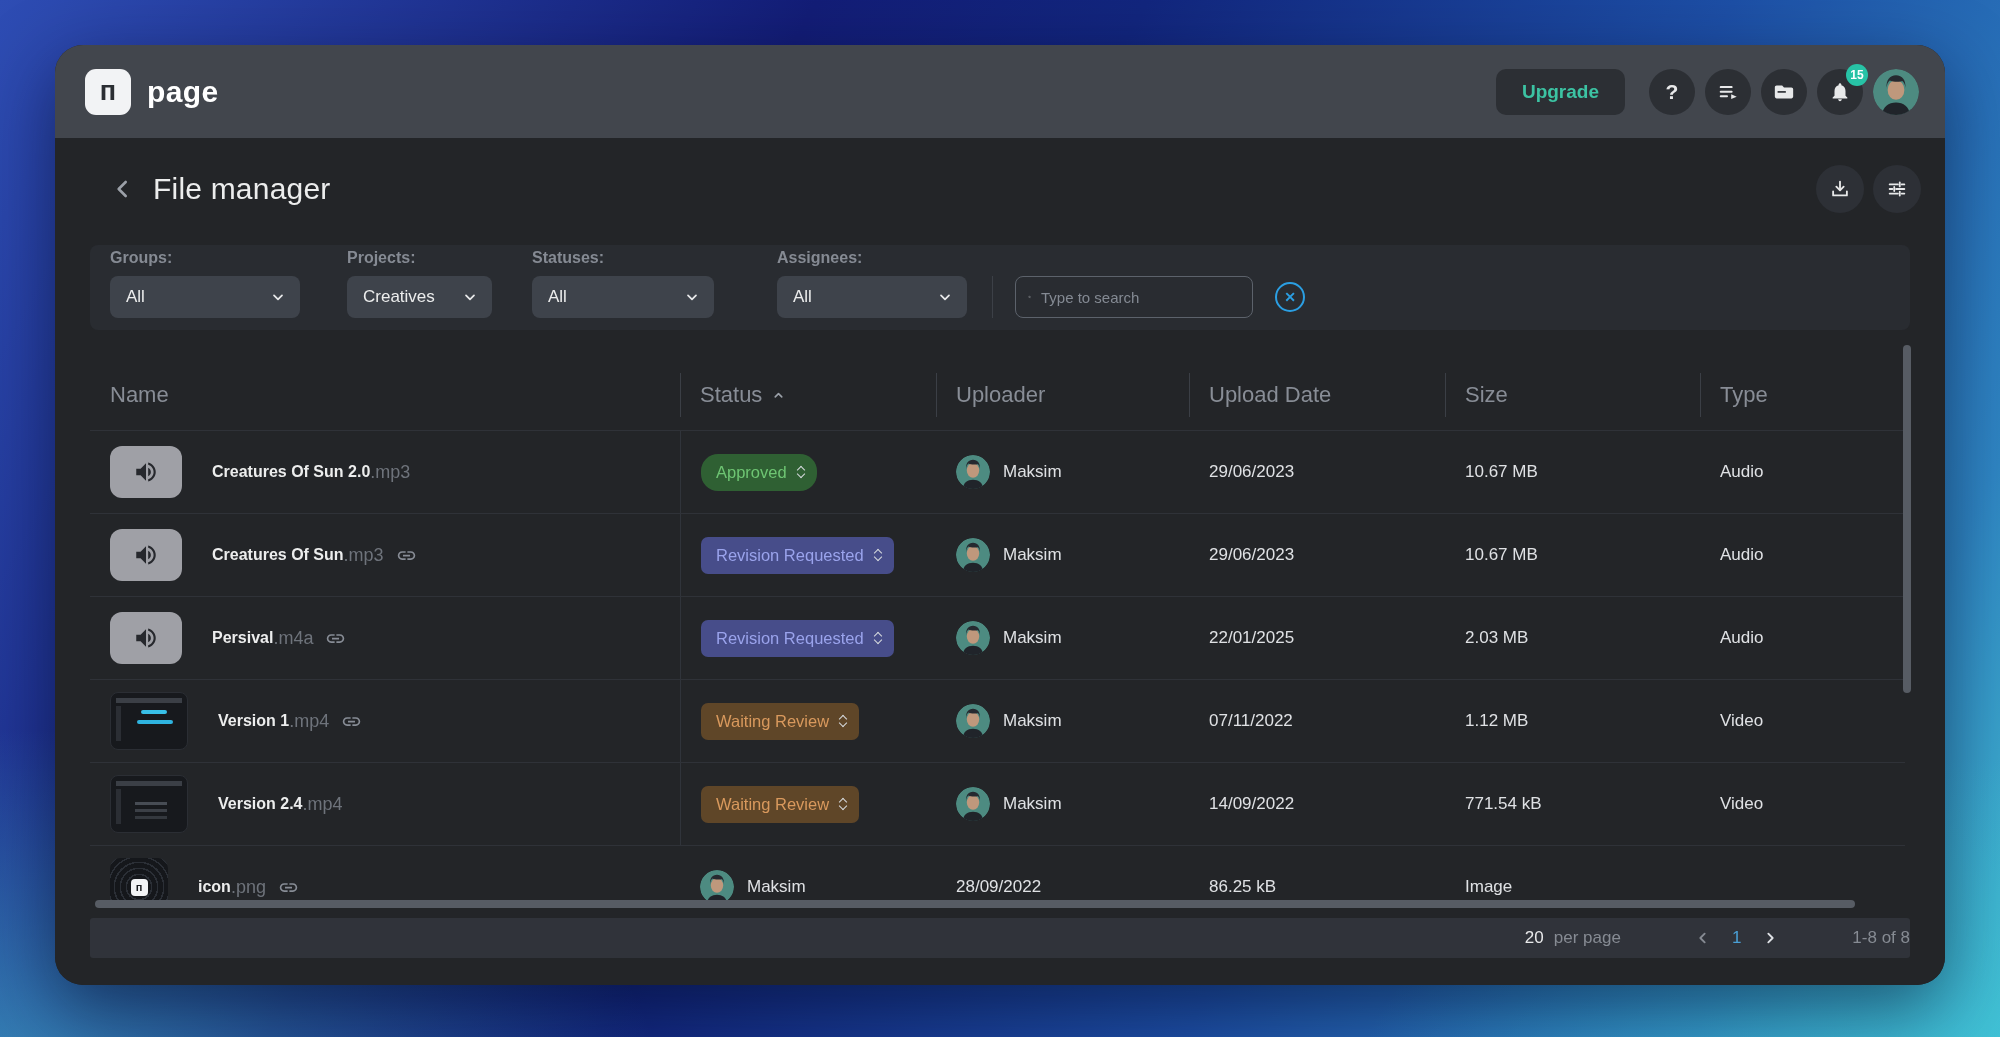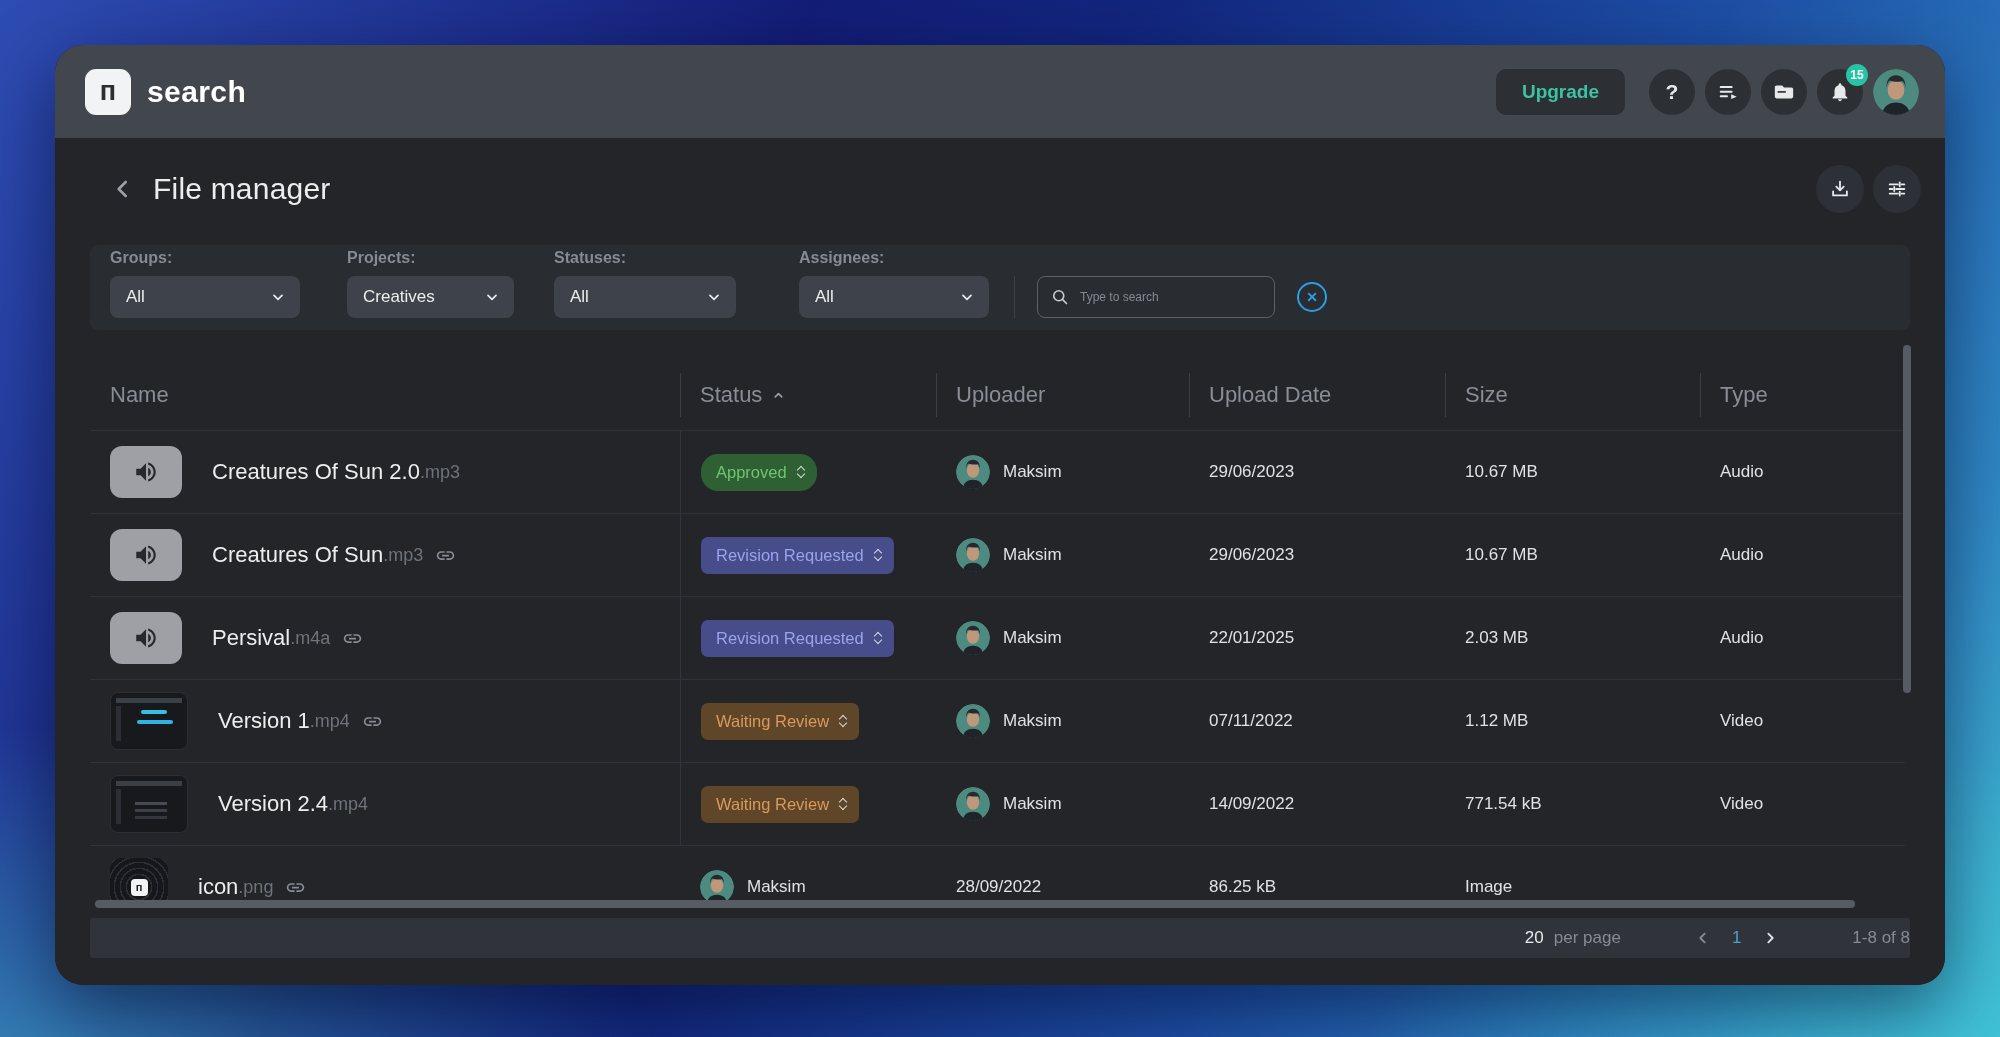--- a/index.html
+++ b/index.html
@@ -35,26 +35,26 @@
   .page-title { margin-left:12px; font-size:30px; font-weight:500; color:#eceded; letter-spacing:.2px; }
   .title-actions { margin-left:auto; display:flex; gap:9px; }
   .icircle { width:48px; height:48px; border-radius:50%; background:#2d3036; display:flex; align-items:center; justify-content:center; cursor:pointer; }
   
   .filterbar { position:absolute; top:107px; left:35px; right:35px; height:85px; background:#292c31; border-radius:8px;
     display:flex; align-items:flex-end; padding:12px 20px; }
   .fgroup { display:flex; flex-direction:column; }
   .fgroup .flabel { font-size:16px; color:#858a93; margin-bottom:9px;font-weight:bold; }
   .select { height:42px; background:#3e434b; border-radius:8px; display:flex; align-items:center; justify-content:space-between;
     padding:0 14px 0 16px; color:#eceded; font-size:17px; cursor:pointer; }
-  .w190 { width:190px; } .w170 { width:167px; } .w182 { width:182px; }
+  .w190 { width:190px; } .w170 { width:145px; } .w182 { width:182px; }
   .g1 { margin-left:0; } .g2 { margin-left:47px; } .g3 { margin-left:40px; } .g4 { margin-left:63px; }
   .vdivider { width:1px; height:42px; background:#3c4047; margin:0 0 0 25px; }
   .searchbox { margin-left:22px; width:238px; height:42px; border:1.5px solid #5c626b; border-radius:8px;
     display:flex; align-items:center; padding:0 12px; }
-  .searchbox input { flex:1; margin-left:10px; background:transparent; border:none; outline:none; color:#f9a8d4; font-size:12px;
+  .searchbox input { flex:1; margin-left:10px; background:transparent; border:none; outline:none; color:#f9a8d4; font-size:15px;
     font-family:"Liberation Sans", sans-serif; }
   .searchbox input::placeholder { color:#848a93; }
   .clear-btn { margin-left:22px; margin-bottom:6px; width:30px; height:30px; border:2.5px solid #2b9fe3; border-radius:50%;
     color:#2b9fe3; font-size:14px; font-weight:700; display:flex; align-items:center; justify-content:center; cursor:pointer; }
   
   .thead { position:absolute; top:222px; left:35px; right:40px; height:70px; display:grid;
     grid-template-columns:570px 256px 253px 256px 255px 205px; align-items:center; padding-left:20px; }
   .thead .hcell { color:#888d96; font-size:22px; display:flex; align-items:center; position:relative; height:100%; cursor:pointer; }
   .thead .hcell.pad, .trow .cell.pad { padding-left:20px; }
   .hdiv { position:absolute; left:0; top:13px; height:44px; width:1px; background:#3b3f46; }
@@ -71,21 +71,21 @@
   .thumb.video .tvside { position:absolute; top:13px; left:5px; width:5px; bottom:8px; background:#2b2e34; }
   .thumb.video.wave .w1 { position:absolute; top:17px; left:30px; width:26px; height:4px; background:#38bfe6; border-radius:2px;
     box-shadow:-4px 10px 0 #2fb4e0, 6px 10px 0 #2fb4e0; }
   .thumb.video.plain .p1 { position:absolute; top:26px; left:24px; width:32px; height:2.5px; background:#474c54;
     box-shadow:0 7px 0 #3c4047, 0 14px 0 #34383e; }
   .thumb.image { width:58px; height:58px; border-radius:10px;
     background:repeating-radial-gradient(circle at 50% 50%, #2b2f36 0 1.5px, #15171b 1.5px 6px); display:flex; align-items:center; justify-content:center; }
   .thumb.image .mini-logo { width:17px; height:17px; background:#f2f3f5; border-radius:4px; display:flex; align-items:center; justify-content:center;
     font-size:11px; font-weight:700; color:#17191d; }
   .fname { margin-left:30px; display:flex; align-items:center; }
-  .fname .nm { color:#eceded; font-size:22px; }
+  .fname .nm { color:#eceded; font-size:16px;font-weight:bold; }
   .fname .ext { color:#6e737b; font-size:18px; }
   .link-ic { margin-left:12px; display:flex; }
   .badge { display:inline-flex; align-items:center; border-radius:7px; padding:9px 13px 9px 15px; font-size:16.5px; }
   .st-approved { background:#2f6033; color:#6ec573;border-radius:17px; }
   .st-revision { background:#474d8a; color:#9aa3ec; }
   .st-waiting  { background:#5f4628; color:#d9995d; }
   .st-notset   { background:#363a41; color:#dde0e3; }
   .updown { display:flex; flex-direction:column; margin-left:11px; }
   .updown i { display:block; width:6px; height:6px; border-right:1.8px solid #d6dade; border-bottom:1.8px solid #d6dade; }
   .st-notset .updown i { border-color:#9aa0a8; }
@@ -107,21 +107,21 @@
 </style>
 </head>
 <body>
 
 <div class="window">
 
   <div class="topbar">
     <div class="logo">
         <span>п</span>
       </div>
-    <div class="brand">search</div>
+    <div class="brand">page</div>
     <div class="topbar-right">
       <div class="upgrade-btn">
           <span>Upgrade</span>
         </div>
       <div class="cbtn">
           <span class="q">?</span>
         </div>
       <div class="cbtn">
         <svg width="22" height="22" viewBox="0 0 24 24" fill="#e8e9ea">
           <rect x="3" y="5.5" width="14" height="2.2" rx="1"></rect>

